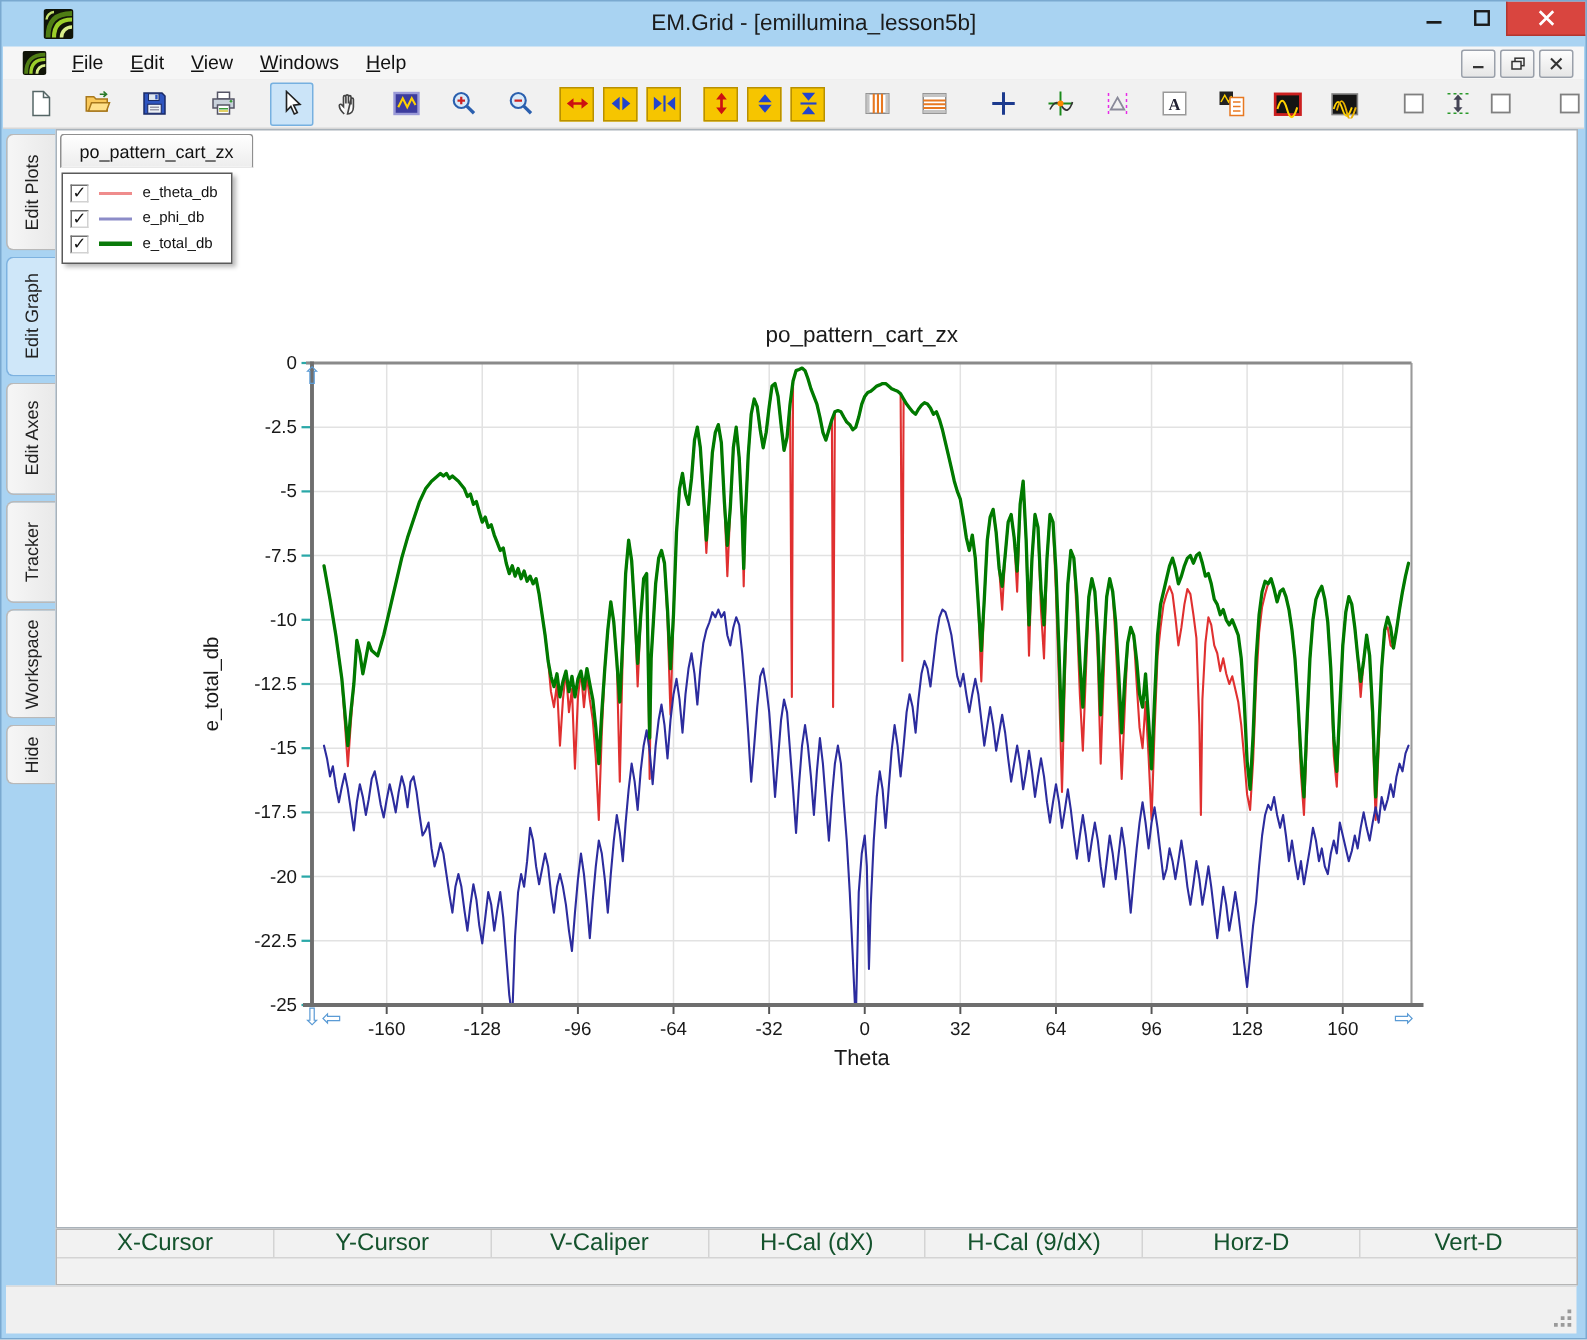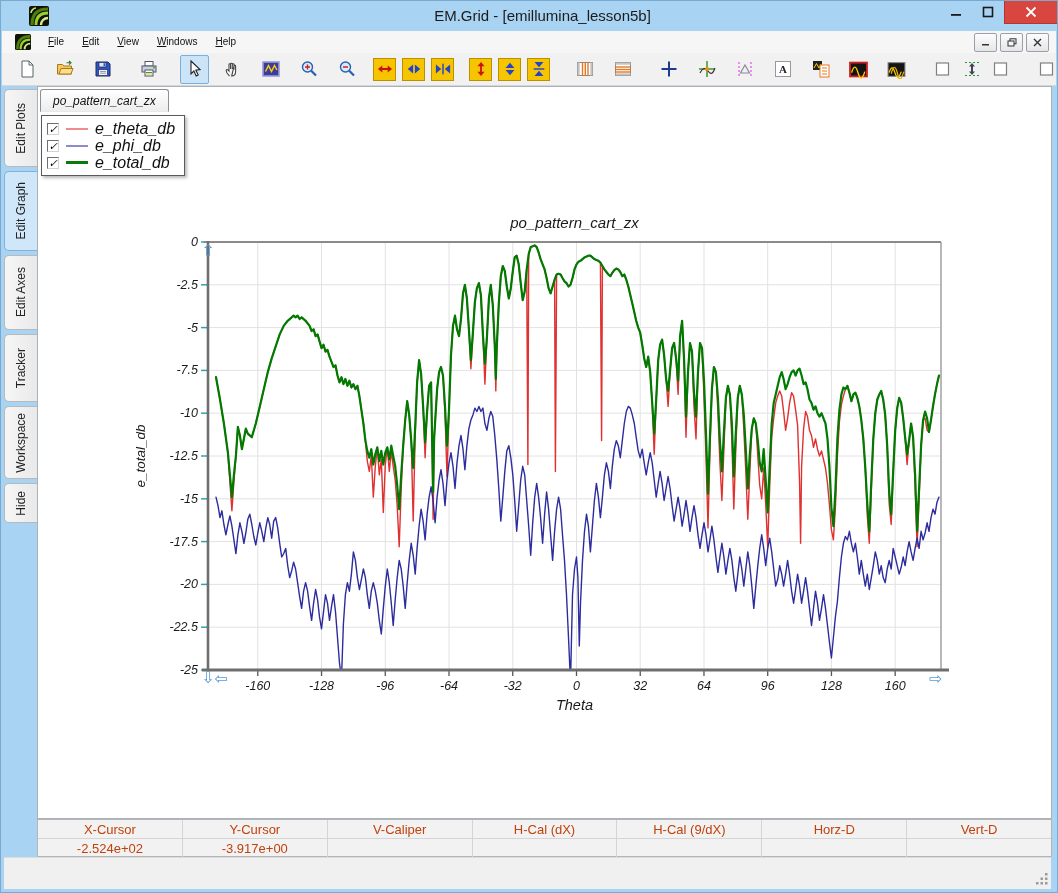--- a/index.html
+++ b/index.html
@@ -8,49 +8,49 @@
   .titlebar{position:absolute;left:0;top:0;width:100%;height:30px;}
   .title{position:absolute;left:0;right:0;top:0;height:30px;line-height:30px;text-align:center;font-size:15px;color:#1b1b1b;padding-left:27px;}
   .tb-logo{position:absolute;left:28px;top:5px;width:20px;height:20px;z-index:2;}
   .winbtns{position:absolute;right:0;top:0;display:flex;z-index:3;}
   .wbtn{width:32px;height:22px;display:flex;align-items:center;justify-content:center;}
   .wbtn.close{width:52px;background:#d9453f;border:1px solid #b23630;border-top:none;border-right:none;}
   
   .menubar{position:absolute;top:30px;left:1px;right:1px;height:22px;background:#f6f6f6;border-bottom:1px solid #e2e2e2;display:flex;align-items:center;}
   .mb-logo{width:16px;height:16px;margin-left:13px;margin-right:8px;flex:none;}
   #menu-items{display:flex;align-items:center;height:100%;}
-  .menu-item{padding:0 9px;font-size:10px;color:#111;line-height:22px;}
+  .menu-item{padding:0 9px;font-size:13px;color:#111;line-height:22px;}
   .mdi-btns{margin-left:auto;display:flex;gap:3px;padding-right:7px;}
   .mdi-btn{width:21px;height:17px;background:linear-gradient(#fdfdfd,#e6e6e6);border:1px solid #9aa0aa;border-radius:2px;display:flex;align-items:center;justify-content:center;font-size:10px;color:#333;}
   
   .toolbar{position:absolute;top:52px;left:1px;right:1px;height:33px;background:#f1f1f1;border-bottom:1px solid #d7d7d7;display:flex;align-items:center;padding-left:10px;box-sizing:border-box;}
   .tbtn{width:27px;height:27px;display:flex;align-items:center;justify-content:center;border:1px solid transparent;border-radius:2px;flex:none;}
   .tbtn.active{background:#cbe4f8;border-color:#76b0e0;}
   .gap{width:9px;flex:none;}
   .gap2{width:17px;flex:none;}
   .ybtn{width:21px;height:21px;background:#f6c500;border:1px solid #b89000;display:flex;align-items:center;justify-content:center;}
   
   .side-tabs{position:absolute;left:3px;top:88px;width:34px;}
   .side-tab{width:33px;background:linear-gradient(90deg,#f6f6f6,#e9e9e9);border:1px solid #b9b9b9;border-right:none;border-radius:5px 0 0 5px;margin-bottom:4px;display:flex;align-items:center;justify-content:center;box-sizing:border-box;}
   .side-tab span{writing-mode:vertical-rl;transform:rotate(180deg);white-space:nowrap;font-size:12px;color:#222;}
   .side-tab.active{background:#cfe7f9;border-color:#7db2e0;}
   
-  .docarea{position:absolute;left:36px;top:85px;width:1015px;height:733px;background:#fff;border:1px solid #a9b2ba;box-sizing:border-box;font-style:italic;}
+  .docarea{position:absolute;left:36px;top:85px;width:1015px;height:733px;background:#fff;border:1px solid #a9b2ba;box-sizing:border-box;}
   #chart-svg{position:absolute;left:0;top:0;}
   .doctab{position:absolute;left:2px;top:2px;height:21px;padding:0 12px;background:linear-gradient(#ffffff,#ededed);border:1px solid #8f8f8f;border-bottom-color:#e8e8e8;border-radius:3px 3px 0 0;font-size:12px;color:#111;display:flex;align-items:center;z-index:4;}
   .legendbox{position:absolute;left:3px;top:28px;background:#fff;border:1px solid #5a5a5a;box-shadow:2px 2px 3px rgba(0,0,0,.28);padding:4px 9px 4px 5px;z-index:5;}
   .legend-row{display:flex;align-items:center;gap:7px;height:17px;}
   .cb{width:12px;height:12px;background:#fff;border:1px solid;border-color:#6f6f6f #d2d2d2 #d2d2d2 #6f6f6f;font-size:11px;line-height:11px;text-align:center;color:#111;box-sizing:border-box;}
   .sample{width:22px;flex:none;}
-  .legend-label{font-size:16px;color:#111;white-space:nowrap;}
+  .legend-label{font-size:10px;color:#111;white-space:nowrap;}
   
   .statusbar{position:absolute;left:36px;top:818px;width:1015px;height:38px;border:1px solid #b5b5b5;background:#f2f2f2;box-sizing:border-box;}
   .srow{display:flex;height:18px;}
   .srow.hdr{border-bottom:1px solid #d4d4d4;}
-  .scell{flex:1;border-right:1px solid #d4d4d4;font-size:13px;display:flex;align-items:center;justify-content:center;color:#c2410c;overflow:hidden;}
+  .scell{flex:1;border-right:1px solid #d4d4d4;font-size:16px;display:flex;align-items:center;justify-content:center;color:#14532d;overflow:hidden;}
   .scell:last-child{border-right:none;}
   
   .bottomstrip{position:absolute;left:3px;top:856px;right:6px;height:31px;background:#f0f0f0;border-top:1px solid #dcdcdc;}
   .grip{position:absolute;right:2px;bottom:3px;}
 </style>
 </head>
 <body>
 
 <div id="win">
 
@@ -481,29 +481,20 @@
   <div class="statusbar">
     <div class="srow hdr" id="status-headers">
         <div class="scell">X-Cursor</div>
         <div class="scell">Y-Cursor</div>
         <div class="scell">V-Caliper</div>
         <div class="scell">H-Cal (dX)</div>
         <div class="scell">H-Cal (9/dX)</div>
         <div class="scell">Horz-D</div>
         <div class="scell">Vert-D</div>
       </div>
-    <div class="srow" id="status-values">
-        <div class="scell">-2.524e+02</div>
-        <div class="scell">-3.917e+00</div>
-        <div class="scell"></div>
-        <div class="scell"></div>
-        <div class="scell"></div>
-        <div class="scell"></div>
-        <div class="scell"></div>
-      </div>
   </div>
 
   <div class="bottomstrip">
     <svg class="grip" width="14" height="14">
         <g fill="#9a9a9a">
           <rect x="10" y="10" width="2.5" height="2.5"></rect>
           <rect x="10" y="5.5" width="2.5" height="2.5"></rect>
           <rect x="10" y="1" width="2.5" height="2.5"></rect>
           <rect x="5.5" y="10" width="2.5" height="2.5"></rect>
           <rect x="5.5" y="5.5" width="2.5" height="2.5"></rect>

